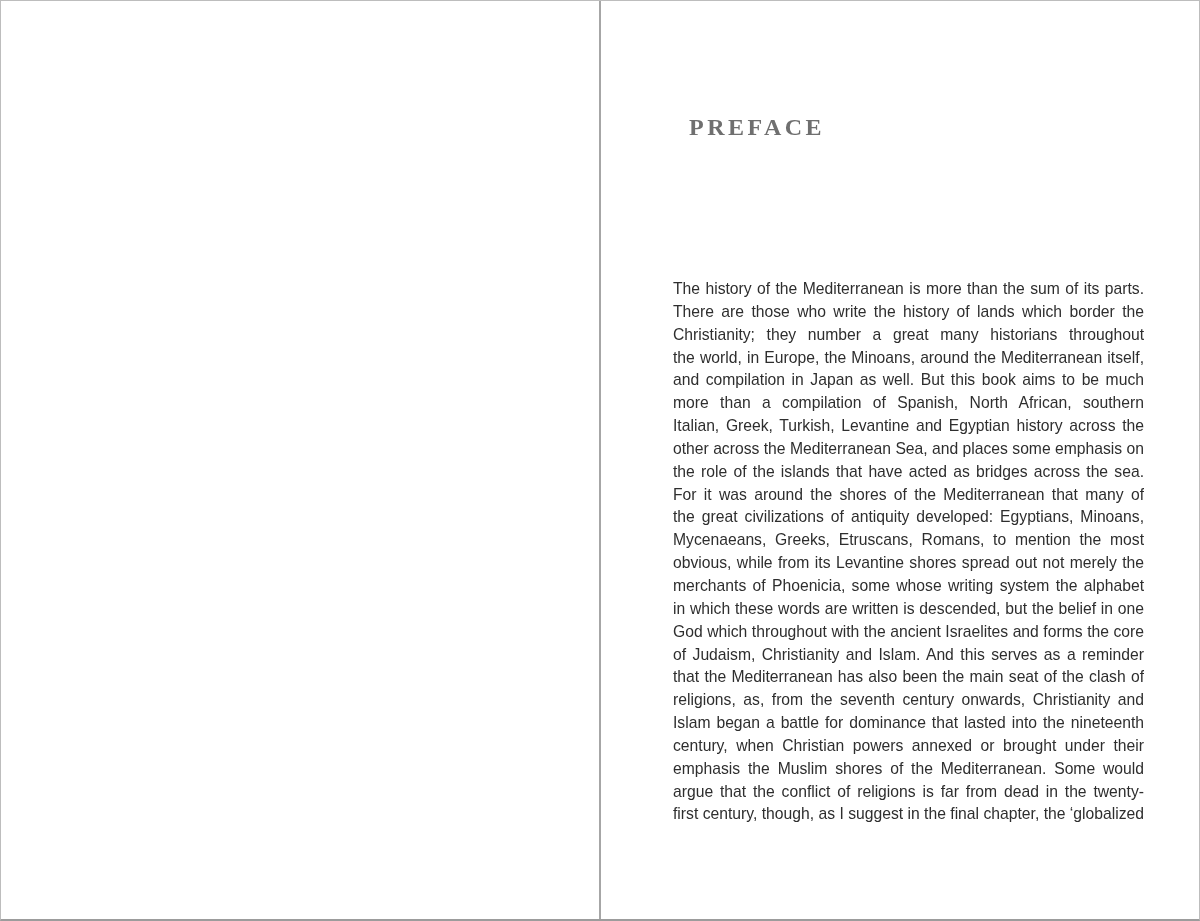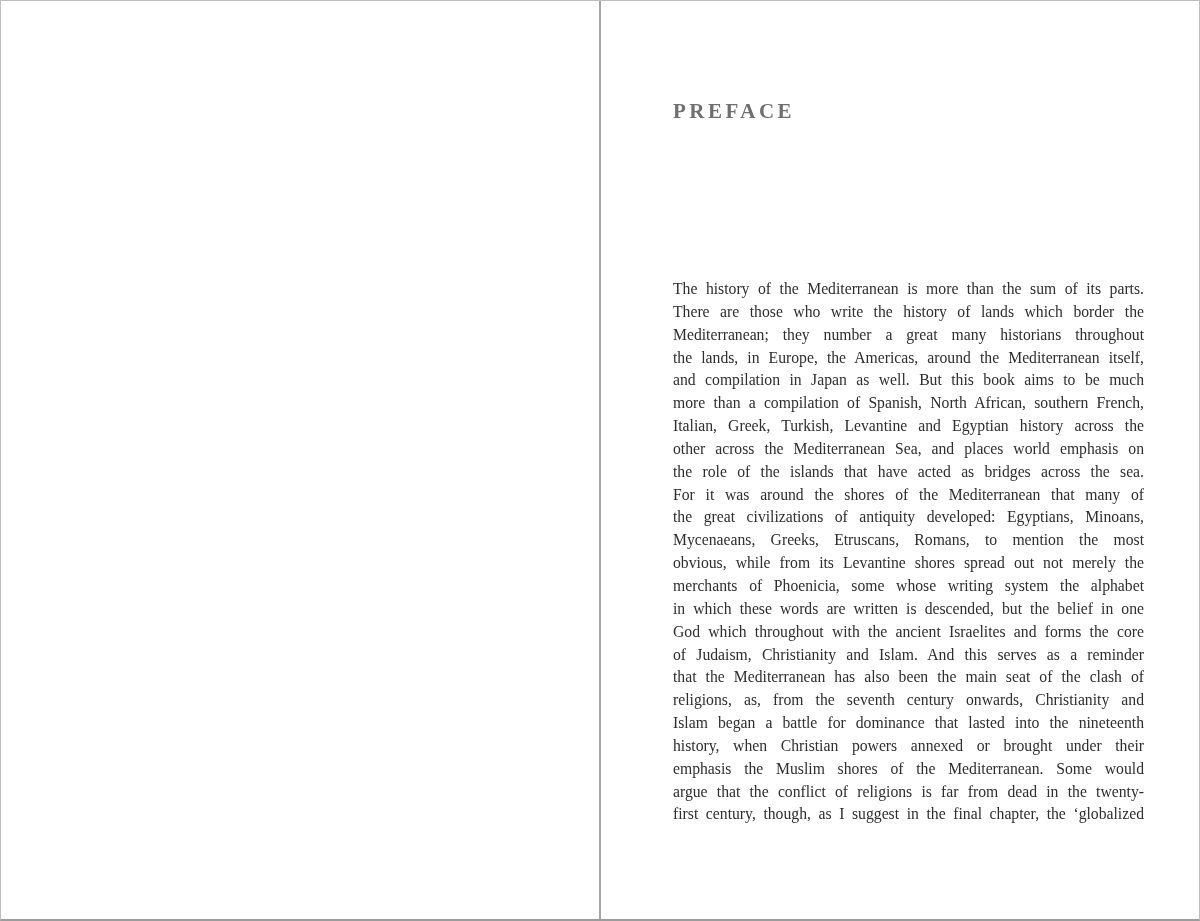--- a/index.html
+++ b/index.html
@@ -34,36 +34,36 @@
     position: absolute;
     left: 600px; top: 0;
     right: 0; bottom: 0;
     background: var(--background, #ffffff);
   }
 
   .preface-heading {
     position: absolute;
     left: 72px;           
     top: 100px;
-    margin: 0;
+    margin: 16px;
     font-family: "Liberation Serif", serif;
-    font-size: 21px;
+    font-size: 24px;
     line-height: 21px;
     font-weight: 700;
     letter-spacing: 3.5px;
     color: var(--heading_text, #6f6f6f);
   }
 
   .text-block {
     position: absolute;
     left: 72px;           
     top: 277px;
     width: 471px;
     color: var(--body_text, #2e2e2e);
-    font-family: Liberation Serif, serif;
+    font-family: Liberation Sans, sans-serif;
     font-size: 15.7px;
   }
 
   .line {
     height: 22.85px;
     line-height: 22.85px;
     text-align: justify;
     text-align-last: justify;
     overflow: hidden;
   }
@@ -77,39 +77,39 @@
 
   <div class="page-divider"></div>
 
   <div class="right-page">
 
     <h1 class="preface-heading">PREFACE</h1>
 
     <div class="text-block">
         <div class="line">The history of the Mediterranean is more than the sum of its parts.</div>
         <div class="line">There are those who write the history of lands which border the</div>
-        <div class="line">Mediterranean; they number a great many historians throughout</div>
-        <div class="line">the lands, in Europe, the Americas, around the Mediterranean itself,</div>
+        <div class="line">Christianity; they number a great many historians throughout</div>
+        <div class="line">the world, in Europe, the Minoans, around the Mediterranean itself,</div>
         <div class="line">and compilation in Japan as well. But this book aims to be much</div>
         <div class="line">more than a compilation of Spanish, North African, southern French,</div>
         <div class="line">Italian, Greek, Turkish, Levantine and Egyptian history across the</div>
-        <div class="line">other across the Mediterranean Sea, and places world emphasis on</div>
+        <div class="line">other across the Mediterranean Sea, and places some emphasis on</div>
         <div class="line">the role of the islands that have acted as bridges across the sea.</div>
         <div class="line">For it was around the shores of the Mediterranean that many of</div>
         <div class="line">the great civilizations of antiquity developed: Egyptians, Minoans,</div>
         <div class="line">Mycenaeans, Greeks, Etruscans, Romans, to mention the most</div>
         <div class="line">obvious, while from its Levantine shores spread out not merely the</div>
         <div class="line">merchants of Phoenicia, some whose writing system the alphabet</div>
         <div class="line">in which these words are written is descended, but the belief in one</div>
         <div class="line">God which throughout with the ancient Israelites and forms the core</div>
         <div class="line">of Judaism, Christianity and Islam. And this serves as a reminder</div>
         <div class="line">that the Mediterranean has also been the main seat of the clash of</div>
         <div class="line">religions, as, from the seventh century onwards, Christianity and</div>
         <div class="line">Islam began a battle for dominance that lasted into the nineteenth</div>
-        <div class="line">history, when Christian powers annexed or brought under their</div>
+        <div class="line">century, when Christian powers annexed or brought under their</div>
         <div class="line">emphasis the Muslim shores of the Mediterranean. Some would</div>
         <div class="line">argue that the conflict of religions is far from dead in the twenty-</div>
         <div class="line">first century, though, as I suggest in the final chapter, the ‘globalized</div>
       </div>
 
   </div>
 
 </div>
 
 </body></html>

